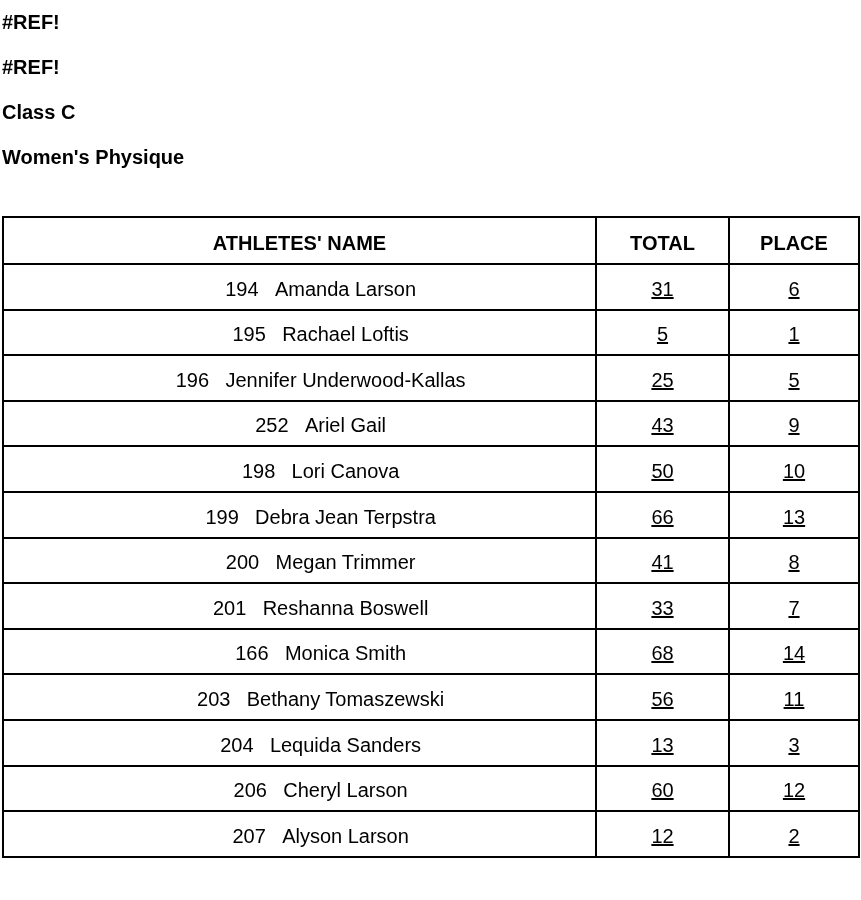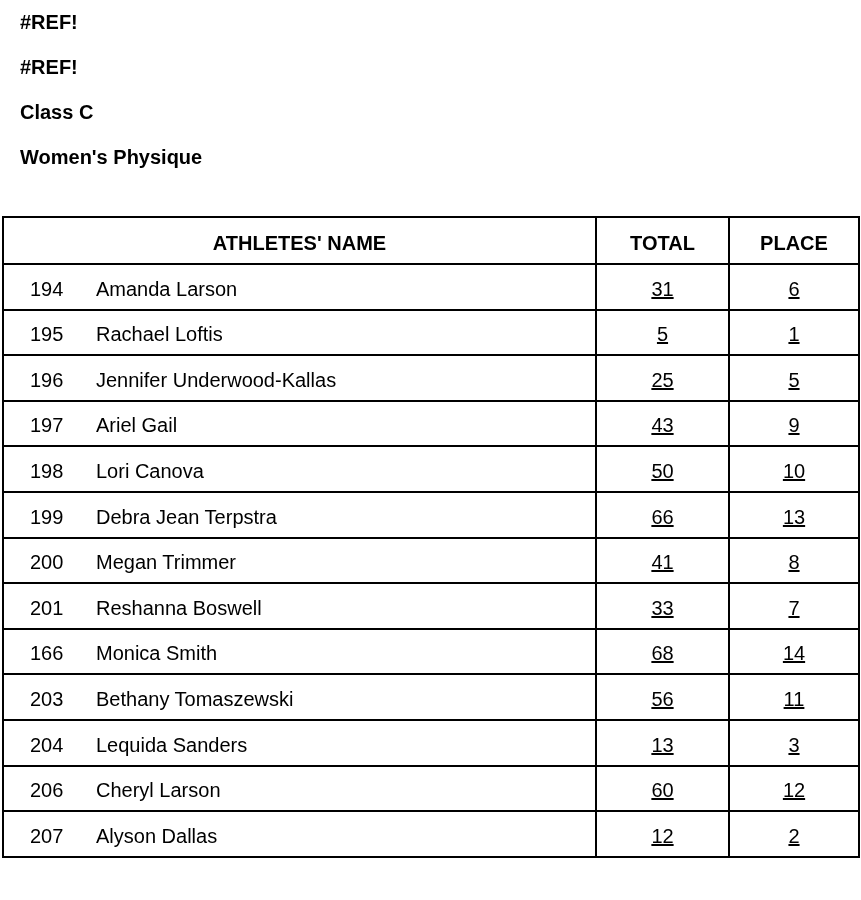--- a/index.html
+++ b/index.html
@@ -15,21 +15,21 @@
     font-family: "Liberation Sans", "DejaVu Sans", sans-serif;
     color: #000000;
   }
   .page-header {
     padding-top: 0;
   }
   .header-line {
     height: 45px;
     display: flex;
     align-items: center;
-    padding-left: 20px;
+    padding-left: 2px;
     font-size: 20px;
     font-weight: bold;
     white-space: pre;
   }
   table.results-table {
     border-collapse: collapse;
     table-layout: fixed;
     margin-left: 2px;
     margin-top: 36px;
     width: 856px;
@@ -46,21 +46,21 @@
   .results-table th {
     font-weight: bold;
     text-align: center;
     height: 47px;
   }
   .results-table td {
     height: 45.6px;
     font-weight: normal;
   }
   td.cell-name {
-    text-align: left;
+    text-align: center;
     margin-left: 21px;
   }
   .athlete-number {
     display: inline-block;
     margin-left: 26px;
     width: 66px;
   }
   td.cell-center {
     text-align: center;
     text-decoration: underline;
@@ -109,21 +109,21 @@
   </tr>
       <tr>
     <td class="cell-name">
       <span class="athlete-number">196</span><span>Jennifer Underwood-Kallas</span>
     </td>
     <td class="cell-center">25</td>
     <td class="cell-center">5</td>
   </tr>
       <tr>
     <td class="cell-name">
-      <span class="athlete-number">197</span><span>Ariel Gail</span>
+      <span class="athlete-number">252</span><span>Ariel Gail</span>
     </td>
     <td class="cell-center">43</td>
     <td class="cell-center">9</td>
   </tr>
       <tr>
     <td class="cell-name">
       <span class="athlete-number">198</span><span>Lori Canova</span>
     </td>
     <td class="cell-center">50</td>
     <td class="cell-center">10</td>
@@ -172,19 +172,19 @@
   </tr>
       <tr>
     <td class="cell-name">
       <span class="athlete-number">206</span><span>Cheryl Larson</span>
     </td>
     <td class="cell-center">60</td>
     <td class="cell-center">12</td>
   </tr>
       <tr>
     <td class="cell-name">
-      <span class="athlete-number">207</span><span>Alyson Dallas</span>
+      <span class="athlete-number">207</span><span>Alyson Larson</span>
     </td>
     <td class="cell-center">12</td>
     <td class="cell-center">2</td>
   </tr>
     </tbody>
 </table>
 
 </body></html>

